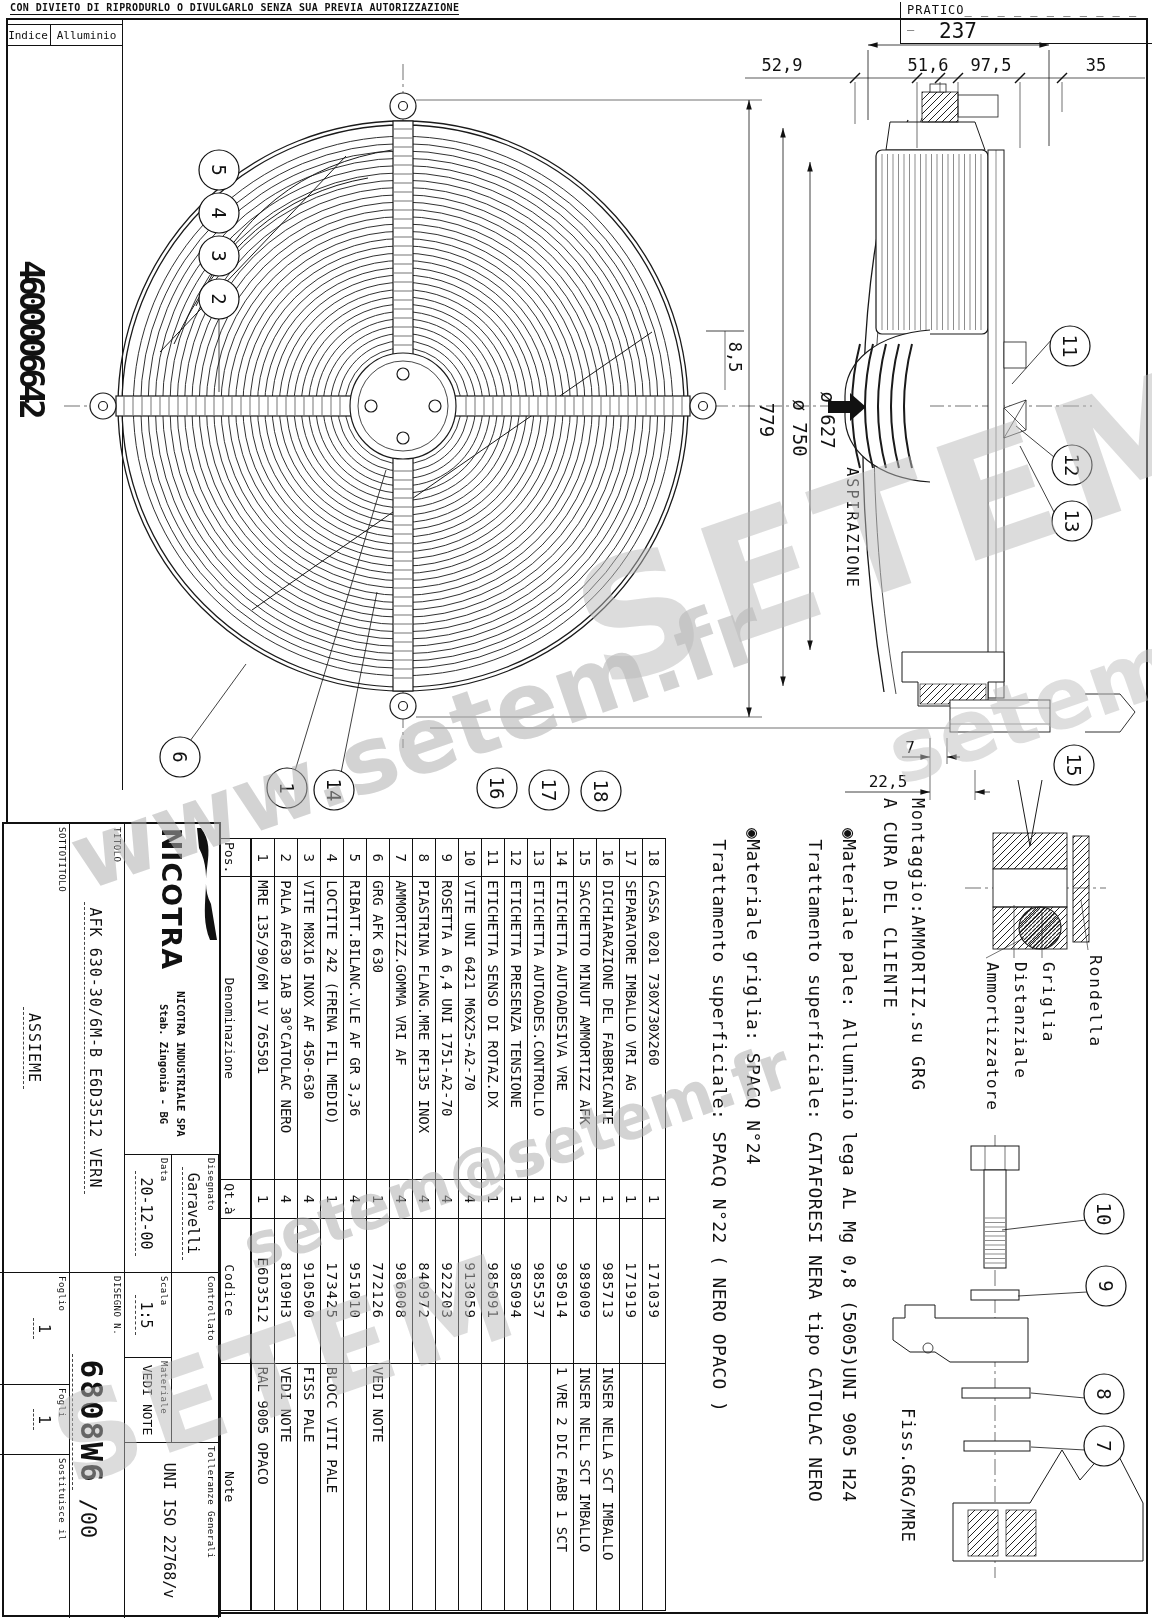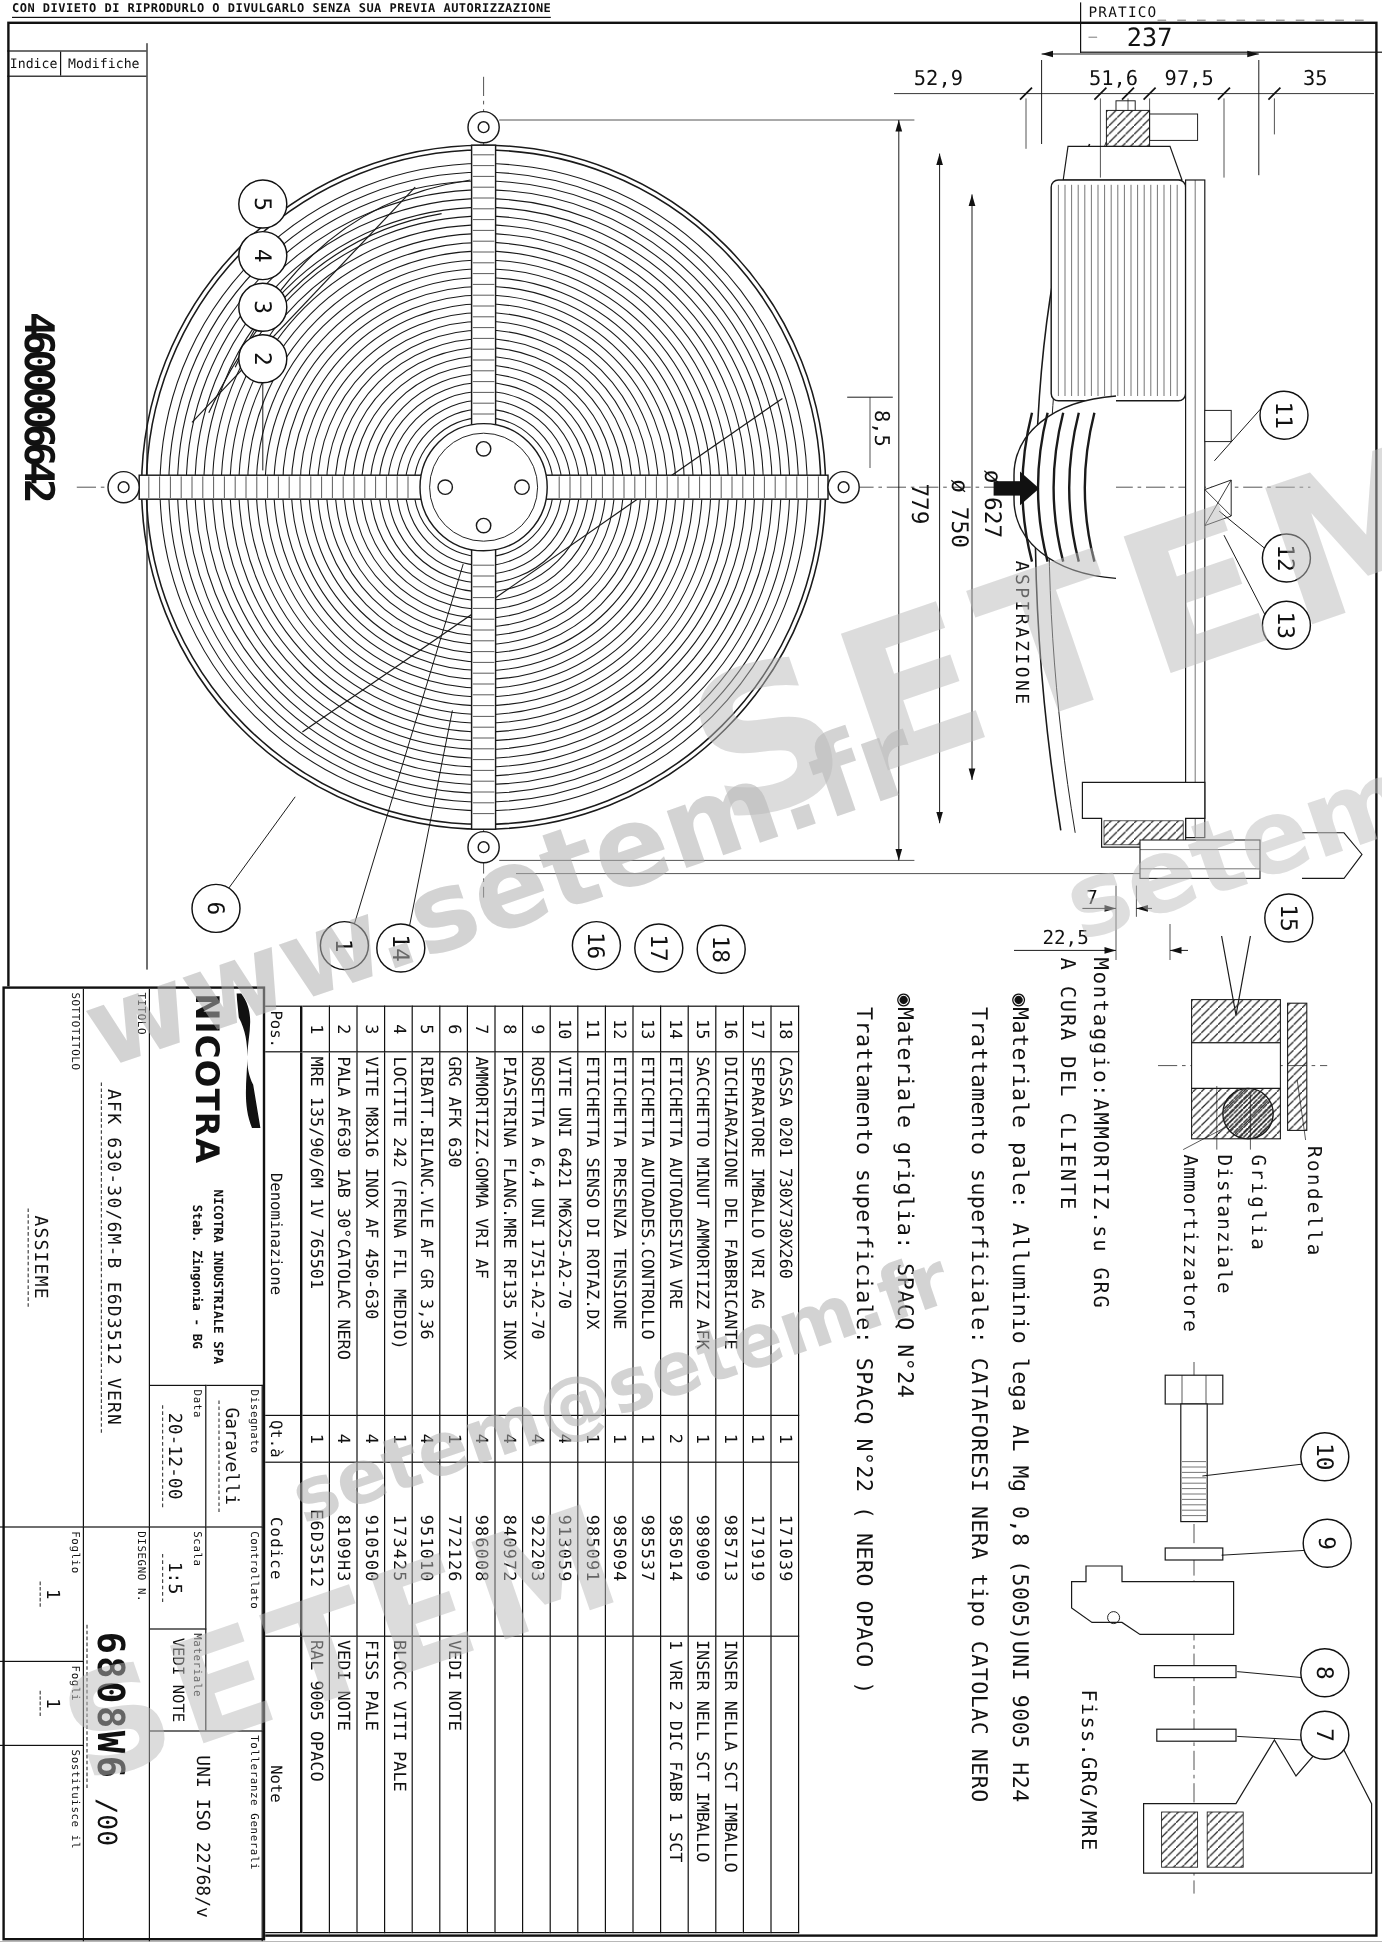--- a/index.html
+++ b/index.html
@@ -4,21 +4,21 @@
 <style>
   html,body{margin:0;padding:0;background:#888;}
   .sheet{position:relative;width:1152px;height:1618px;background:#ffffff;overflow:hidden;
          font-family:"DejaVu Sans Mono","DejaVu Sans",monospace;color:#111;}
   .frame-border{position:absolute;left:6px;top:18px;width:1138px;height:1592px;border:2px solid #111;}
   .disclaimer{position:absolute;left:10px;top:2px;font-size:10px;font-weight:bold;letter-spacing:.4px;
               border-bottom:1.5px solid #111;padding-bottom:1px;}
   .pratico{position:absolute;left:900px;top:2px;width:246px;font-size:12px;letter-spacing:1px;
            border-left:1.5px solid #111;border-bottom:1.5px solid #111;padding:1px 0 12px 6px;background:#fff;}
   
-  .indice-box{position:absolute;left:6px;top:36px;width:116px;height:772px;border-right:1.5px solid #111;}
+  .indice-box{position:absolute;left:6px;top:18px;width:116px;height:772px;border-right:1.5px solid #111;}
   .indice-head{position:absolute;left:0;top:6px;width:116px;height:20px;border-top:1px solid #111;border-bottom:1.5px solid #111;display:flex;}
   .indice-head div{font-size:11px;display:flex;align-items:center;justify-content:center;}
   .ih1{width:44px;border-right:1.5px solid #111;}
   .ih2{flex:1;}
   .docnum{position:absolute;left:12px;top:260px;writing-mode:vertical-rl;font-size:34px;font-weight:bold;
           letter-spacing:-5px;font-family:"DejaVu Sans Mono",monospace;}
   svg{position:absolute;left:0;top:0;}
   svg text{font-family:"DejaVu Sans Mono","DejaVu Sans",monospace;fill:#111;}
   
   .rot-wrap{position:absolute;left:862px;top:822px;width:795px;height:860px;
@@ -73,21 +73,21 @@
 
 <div class="sheet">
 
   <div class="disclaimer">CON DIVIETO DI RIPRODURLO O DIVULGARLO SENZA SUA PREVIA AUTORIZZAZIONE</div>
   <div class="pratico">PRATICO_ _ _ _ _ _ _ _ _ _ _ _</div>
   <div class="frame-border"></div>
 
   <div class="indice-box">
     <div class="indice-head">
       <div class="ih1">Indice</div>
-      <div class="ih2">Modifiche</div>
+      <div class="ih2">Alluminio</div>
     </div>
   </div>
   <div class="docnum">4600006642</div>
 
   <svg width="1152" height="1618" viewBox="0 0 1152 1618">
     <defs>
       <pattern id="hatch" patternUnits="userSpaceOnUse" width="7" height="7">
         <path d="M0,7 L7,0" stroke="#222" stroke-width="1"></path>
       </pattern>
       <pattern id="hatchd" patternUnits="userSpaceOnUse" width="4" height="4">

